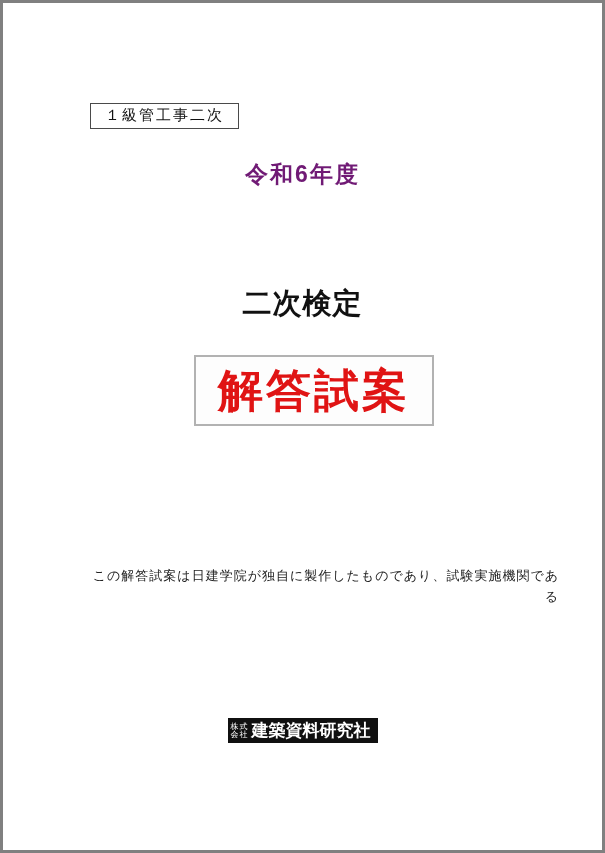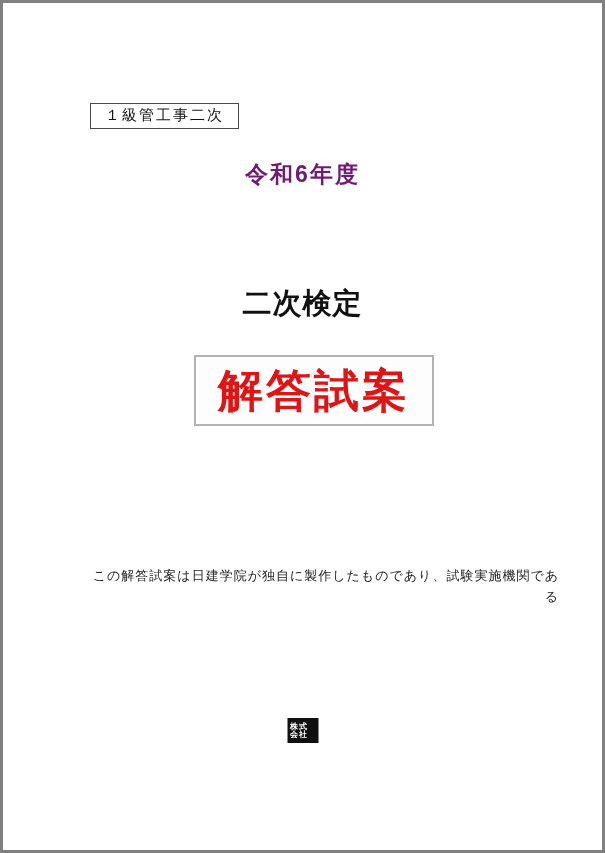--- a/index.html
+++ b/index.html
@@ -113,21 +113,21 @@
     padding: 0 7px 0 3px;
   }
   .logo-prefix {
     display: flex;
     flex-direction: column;
     justify-content: flex-start;
     font-size: 8px;
     line-height: 8px;
     letter-spacing: 1px;
     margin-right: 3px;
-    font-weight: bold;
+    font-weight: normal;
     white-space: nowrap;
   }
   .logo-company {
     font-size: 17px;
     font-weight: bold;
     letter-spacing: 0px;
     white-space: nowrap;
   }
   .logo-white {
     box-sizing: border-box;
@@ -163,16 +163,17 @@
   <div class="disclaimer">
     <div>この解答試案は日建学院が独自に製作したものであり、試験実施機関である</div>
   </div>
 
   <div class="publisher-logo">
     <div class="logo-black">
       <span class="logo-prefix">
         <span>株式</span>
         <span>会社</span>
       </span>
+      <span class="logo-company">建築資料研究社</span>
     </div>
   </div>
 
 </div>
 
 </body></html>

